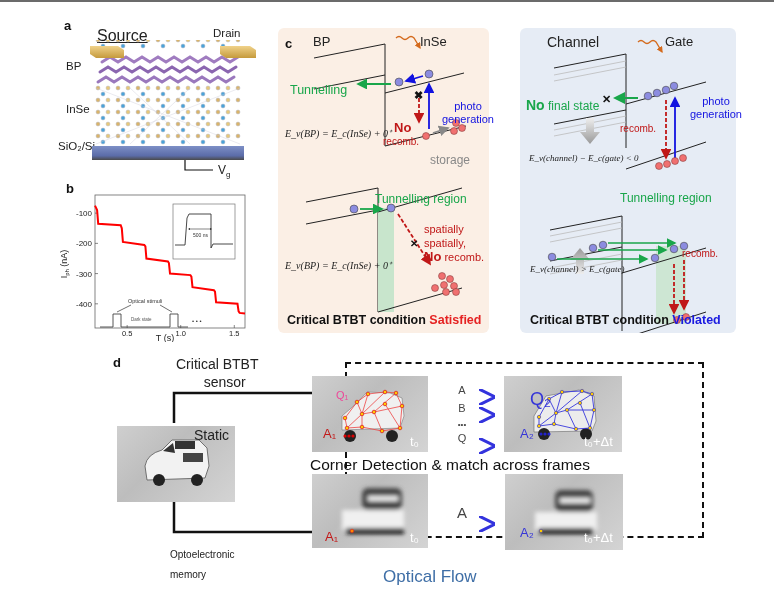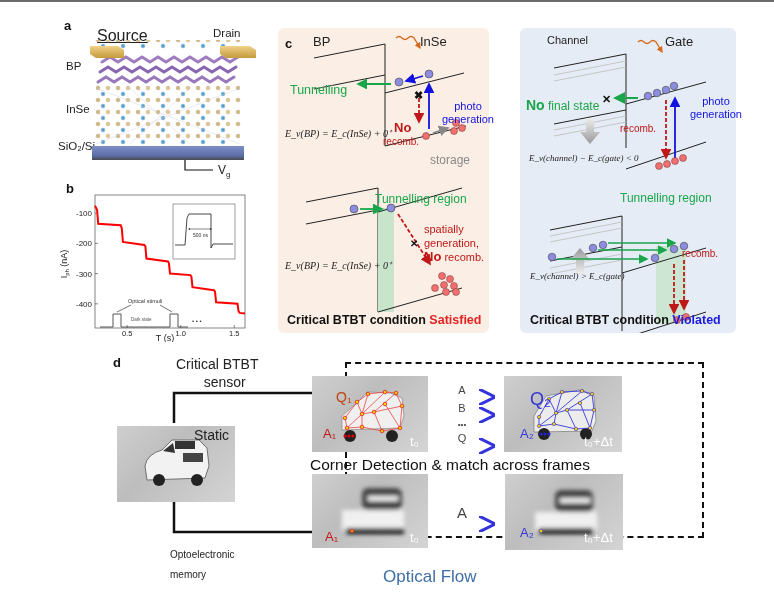--- a/index.html
+++ b/index.html
@@ -186,26 +186,26 @@
   <circle cx="178" cy="264" r="3.5" fill="#f07070" stroke="#733" stroke-width="0.5"></circle>
   <circle cx="164" cy="248" r="3.5" fill="#f07070" stroke="#733" stroke-width="0.5"></circle>
 </svg>
 <div class="lbl" style="left:290px;top:83px;font-size:12.5px;color:#19a64a;">Tunnelling</div>
 <div class="lbl" style="left:442px;top:100px;font-size:11px;color:#1212e0;text-align:center;line-height:13px;"><span>photo</span><br><span>generation</span></div>
 <div class="lbl" style="left:394px;top:120px;font-size:13px;font-weight:bold;color:#c01818;">No</div>
 <div class="lbl" style="left:383px;top:136px;font-size:10px;color:#c01818;">recomb.</div>
 <div class="lbl" style="left:430px;top:153px;font-size:12px;color:#888;">storage</div>
 <div class="lbl" style="left:285px;top:126px;font-size:10px;font-family:'Liberation Serif',serif;font-style:italic;">E_v(BP) = E_c(InSe) + 0⁺</div>
 <div class="lbl" style="left:375px;top:192px;font-size:12px;color:#19a64a;">Tunnelling region</div>
-<div class="lbl" style="left:424px;top:222px;font-size:11px;color:#c01818;line-height:14px;"><span>spatially</span><br><span>generation,</span><br><b style="font-size:13px;">No</b><span> recomb.</span></div>
+<div class="lbl" style="left:424px;top:222px;font-size:11px;color:#c01818;line-height:14px;"><span>spatially</span><br><span>spatially,</span><br><b style="font-size:13px;">No</b><span> recomb.</span></div>
 <div class="lbl" style="left:285px;top:258px;font-size:10px;font-family:'Liberation Serif',serif;font-style:italic;">E_v(BP) = E_c(InSe) + 0⁺</div>
 <div class="cond" style="left:287px;top:313px;"><span>Critical BTBT condition </span><span style="color:#e52222;">Satisfied</span></div>
 
 <div class="panel-c2"></div>
-<div class="lbl" style="left:547px;top:34px;font-size:11px;">Channel</div>
+<div class="lbl" style="left:547px;top:34px;font-size:14px;">Channel</div>
 <div class="lbl" style="left:665px;top:34px;font-size:13px;">Gate</div>
 <svg class="abs" style="left:520px;top:28px;" width="216" height="305">
   <defs>
     <marker id="ag2" markerWidth="6" markerHeight="6" refX="5" refY="3" orient="auto">
         <path d="M0 0 L6 3 L0 6z" fill="#19a64a"></path>
       </marker>
     <marker id="ab2" markerWidth="6" markerHeight="6" refX="5" refY="3" orient="auto">
         <path d="M0 0 L6 3 L0 6z" fill="#1212e0"></path>
       </marker>
     <marker id="ar2" markerWidth="6" markerHeight="6" refX="5" refY="3" orient="auto">
@@ -270,21 +270,21 @@
   <line x1="164" y1="232" x2="164" y2="281" stroke="#c01818" stroke-width="1.8" stroke-dasharray="4 2" marker-end="url(#ar2)"></line>
   <circle cx="157" cy="292" r="3.5" fill="#f07070" stroke="#733" stroke-width="0.5"></circle>
   <circle cx="166" cy="289" r="3.5" fill="#f07070" stroke="#733" stroke-width="0.5"></circle>
 </svg>
 <div class="lbl" style="left:526px;top:97px;font-size:12px;color:#19a64a;"><b style="font-size:14px;">No</b><span> final state</span></div>
 <div class="lbl" style="left:690px;top:95px;font-size:11px;color:#1212e0;text-align:center;line-height:13px;"><span>photo</span><br><span>generation</span></div>
 <div class="lbl" style="left:620px;top:123px;font-size:10px;color:#c01818;">recomb.</div>
 <div class="lbl" style="left:529px;top:141px;font-size:9px;font-family:'Liberation Serif',serif;font-style:italic;margin-top:12px;">E_v(channel) − E_c(gate) &lt; 0</div>
 <div class="lbl" style="left:620px;top:191px;font-size:12px;color:#19a64a;">Tunnelling region</div>
 <div class="lbl" style="left:682px;top:248px;font-size:10px;color:#c01818;">recomb.</div>
-<div class="lbl" style="left:530px;top:264px;font-size:9px;font-family:'Liberation Serif',serif;font-style:italic;margin-top:7px;">E_v(channel) &gt; E_c(gate)</div>
+<div class="lbl" style="left:530px;top:264px;font-size:9px;font-family:'Liberation Serif',serif;font-style:italic;">E_v(channel) &gt; E_c(gate)</div>
 <div class="cond" style="left:530px;top:313px;"><span>Critical BTBT condition </span><span style="color:#1a1ae0;">Violated</span></div>
 
 <div class="plabel" style="left:113px;top:355px;">d</div>
 <div class="lbl" style="left:176px;top:355px;font-size:14px;text-align:center;line-height:18px;"><span>Critical BTBT</span><br><span style="padding-left:15px;">sensor</span></div>
 <svg class="abs" style="left:170px;top:385px;" width="180" height="170">
   <defs>
       <marker id="ak" markerWidth="7" markerHeight="7" refX="6" refY="3.5" orient="auto">
         <path d="M0 0 L7 3.5 L0 7z" fill="#111"></path>
       </marker>
     </defs>
@@ -330,21 +330,21 @@
         <circle cx="62" cy="36" r="1.8"></circle>
         <circle cx="73" cy="28" r="1.8"></circle>
     </g>
     <g fill="#dd0000">
         <circle cx="33" cy="60" r="1.6"></circle>
         <circle cx="37" cy="60" r="1.6"></circle>
         <circle cx="41" cy="60" r="1.6"></circle>
       </g>
   </svg>
 </div>
-<div class="lbl" style="left:336px;top:389px;font-size:14px;color:#c2410c;">Q₁</div>
+<div class="lbl" style="left:336px;top:389px;font-size:11px;color:#ec4899;">Q₁</div>
 <div class="lbl" style="left:323px;top:426px;font-size:13px;color:#c21818;">A₁</div>
 <div class="lbl" style="left:410px;top:434px;font-size:13px;color:#fff;">t₀</div>
 
 <svg class="abs" style="left:433px;top:384px;" width="68" height="72">
   <defs>
     <linearGradient id="rb" x1="0" y1="0" x2="1" y2="0">
         <stop offset="0" stop-color="#f05050"></stop>
         <stop offset="0.5" stop-color="#f8f8f8"></stop>
         <stop offset="1" stop-color="#3333dd"></stop>
       </linearGradient>

